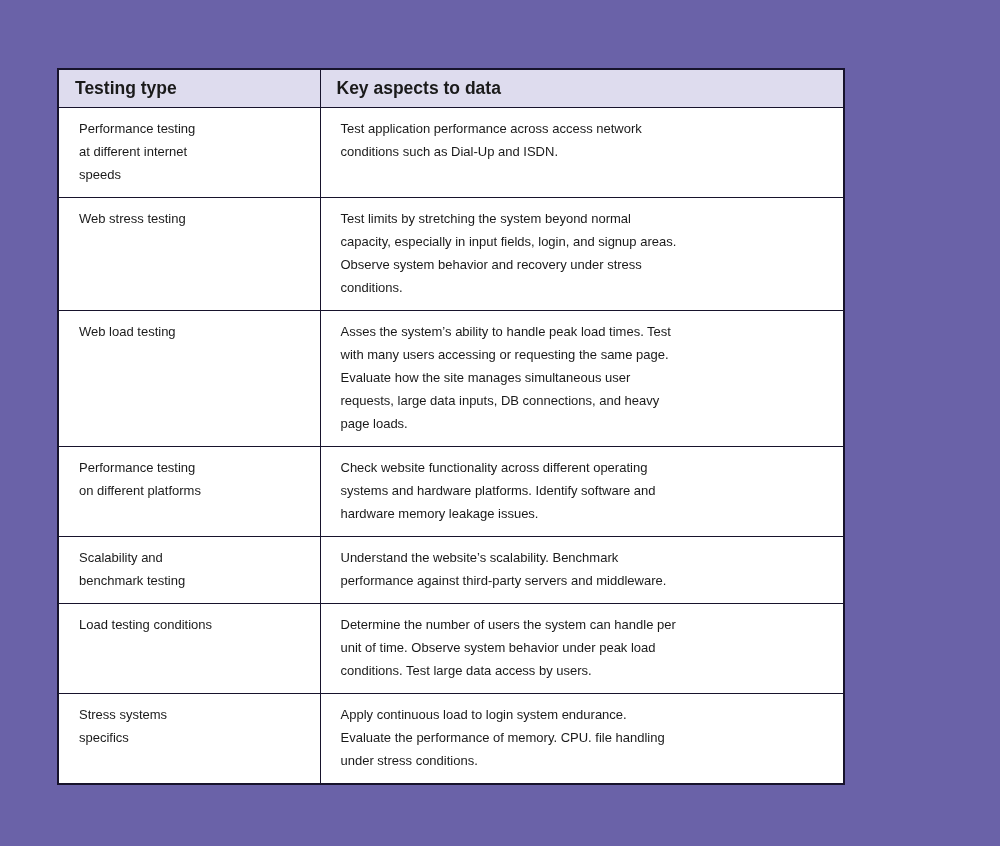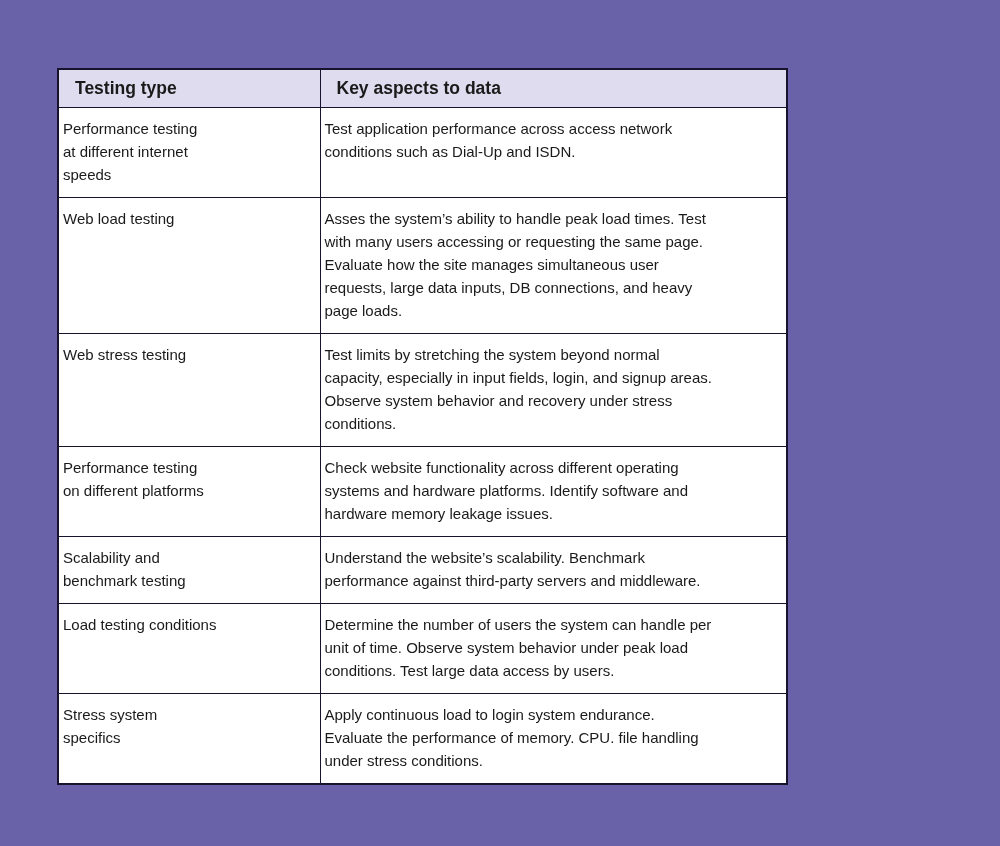--- a/index.html
+++ b/index.html
@@ -12,37 +12,37 @@
     background: #6A62A8;
     font-family: "Liberation Sans", "DejaVu Sans", sans-serif;
     color: #1a1a1a;
     position: relative;
     overflow: hidden;
   }
   .table-wrap {
     position: absolute;
     left: 57px;
     top: 68px;
-    width: 731px;
+    width: 788px;
   }
   table.testing-table {
     width: 100%;
     border-collapse: collapse;
     background: #FFFFFF;
     border: 2px solid #17132c;
     table-layout: fixed;
   }
   table.testing-table th,
   table.testing-table td {
     border: 1.5px solid #17132c;
     vertical-align: top;
     text-align: left;
-    font-size: 15px;
+    font-size: 13px;
     line-height: 23px;
-    padding: 9px 16px 11px 4px;
+    padding: 9px 16px 11px 20px;
     white-space: pre-line;
     overflow: hidden;
   }
   table.testing-table th {
     background: #DEDCEE;
     font-weight: 700;
     font-size: 17.5px;
     padding: 7px 16px 7px 16px;
     white-space: nowrap;
   }
@@ -66,33 +66,33 @@
     </thead>
     <tbody>
       <tr>
         <td>Performance testing
 at different internet
 speeds</td>
         <td>Test application performance across access network
 conditions such as Dial-Up and ISDN.</td>
       </tr>
       <tr>
+        <td>Web stress testing</td>
+        <td>Test limits by stretching the system beyond normal
+capacity, especially in input fields, login, and signup areas.
+Observe system behavior and recovery under stress
+conditions.</td>
+      </tr>
+      <tr>
         <td>Web load testing</td>
         <td>Asses the system’s ability to handle peak load times. Test
 with many users accessing or requesting the same page.
 Evaluate how the site manages simultaneous user
 requests, large data inputs, DB connections, and heavy
 page loads.</td>
-      </tr>
-      <tr>
-        <td>Web stress testing</td>
-        <td>Test limits by stretching the system beyond normal
-capacity, especially in input fields, login, and signup areas.
-Observe system behavior and recovery under stress
-conditions.</td>
       </tr>
       <tr>
         <td>Performance testing
 on different platforms</td>
         <td>Check website functionality across different operating
 systems and hardware platforms. Identify software and
 hardware memory leakage issues.</td>
       </tr>
       <tr>
         <td>Scalability and
@@ -100,21 +100,21 @@
         <td>Understand the website’s scalability. Benchmark
 performance against third-party servers and middleware.</td>
       </tr>
       <tr>
         <td>Load testing conditions</td>
         <td>Determine the number of users the system can handle per
 unit of time. Observe system behavior under peak load
 conditions. Test large data access by users.</td>
       </tr>
       <tr>
-        <td>Stress system
+        <td>Stress systems
 specifics</td>
         <td>Apply continuous load to login system endurance.
 Evaluate the performance of memory. CPU. file handling
 under stress conditions.</td>
       </tr>
     </tbody>
   </table>
 </div>
 
 </body></html>

